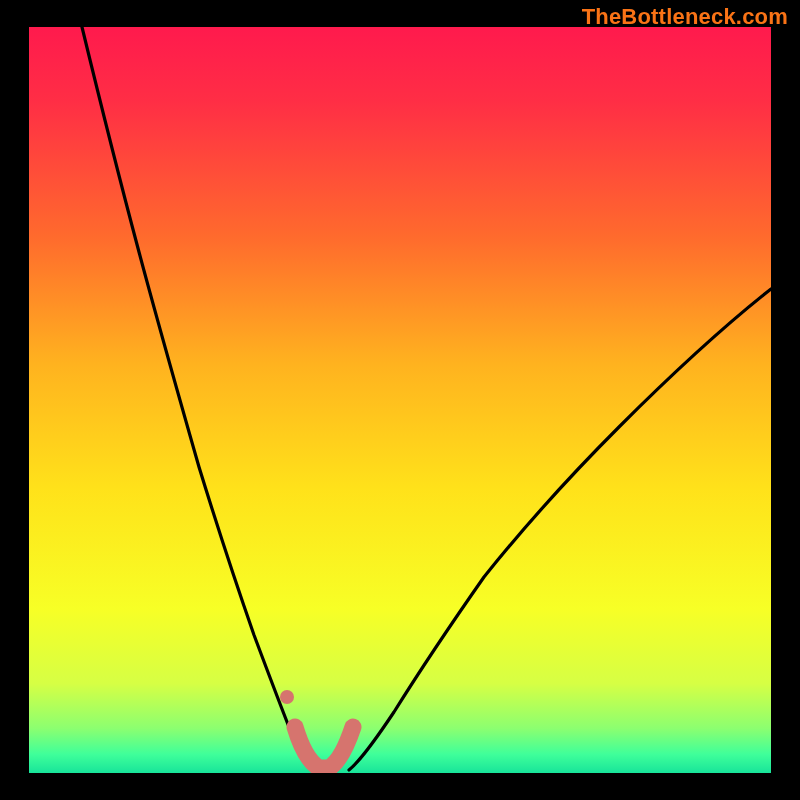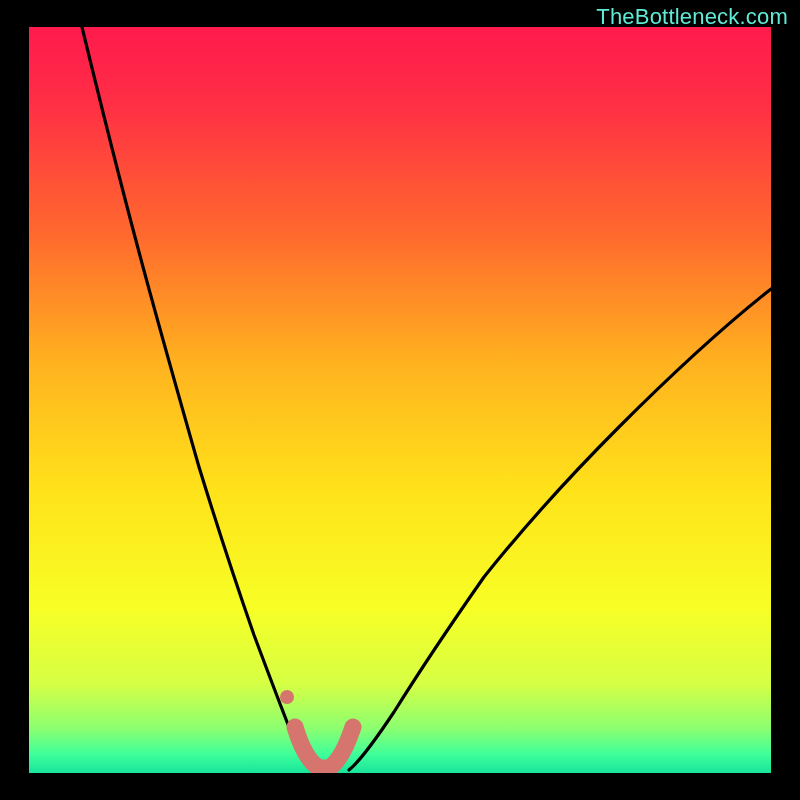--- a/index.html
+++ b/index.html
@@ -21,22 +21,22 @@
   }
   .gradient {
     position: absolute;
     inset: 0;
   }
   .watermark {
     position: absolute;
     top: 4px;
     right: 12px;
     font-size: 22px;
-    font-weight: 400;
-    color: #5eead4;
+    font-weight: 700;
+    color: #f97316;
     letter-spacing: 0.2px;
     z-index: 10;
   }
   svg.curves {
     position: absolute;
     inset: 0;
     z-index: 5;
   }
 </style>
 </head>

